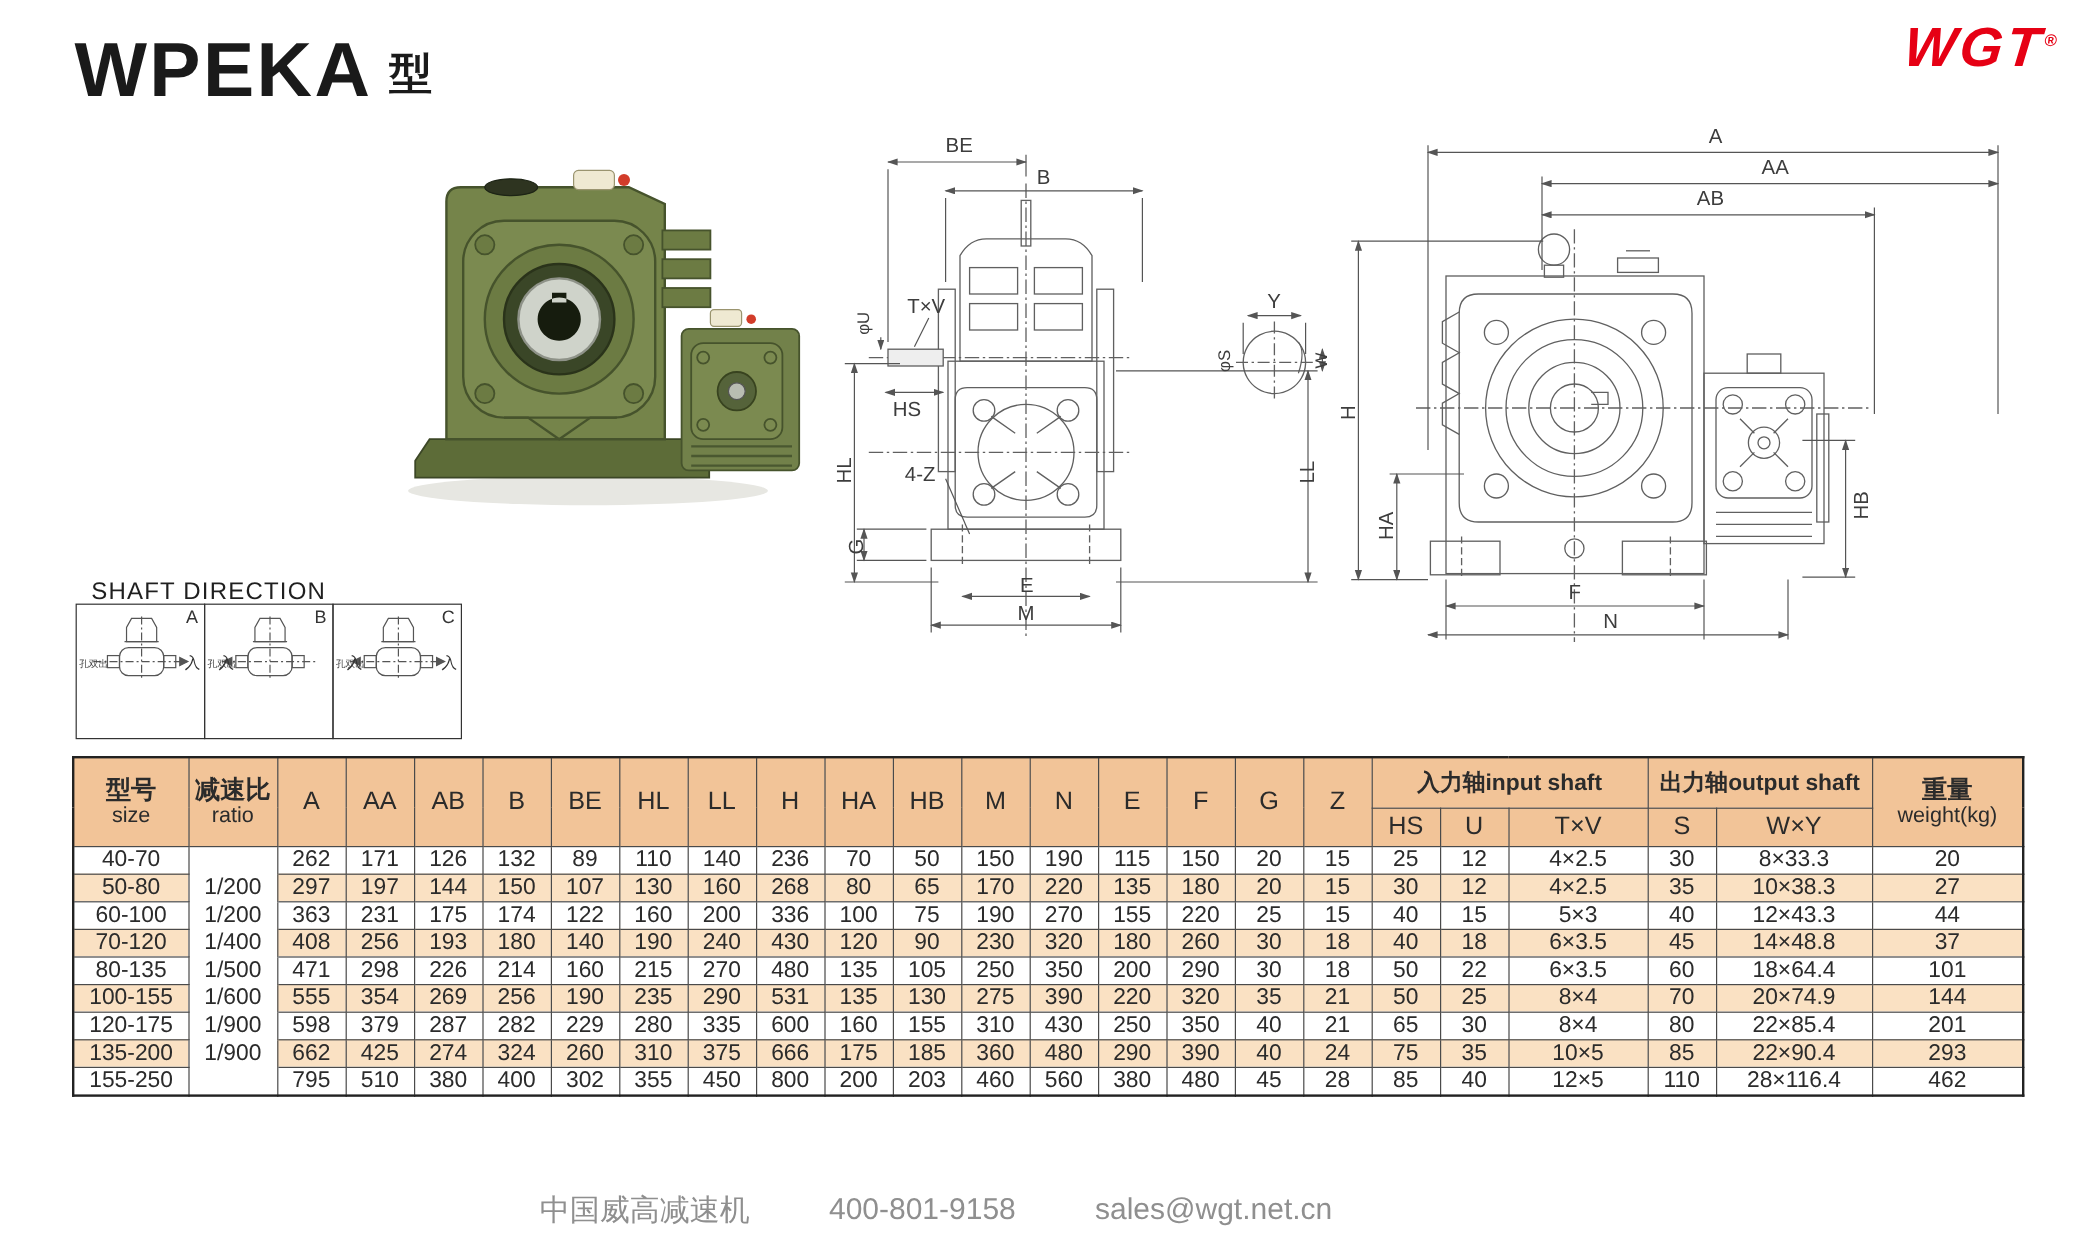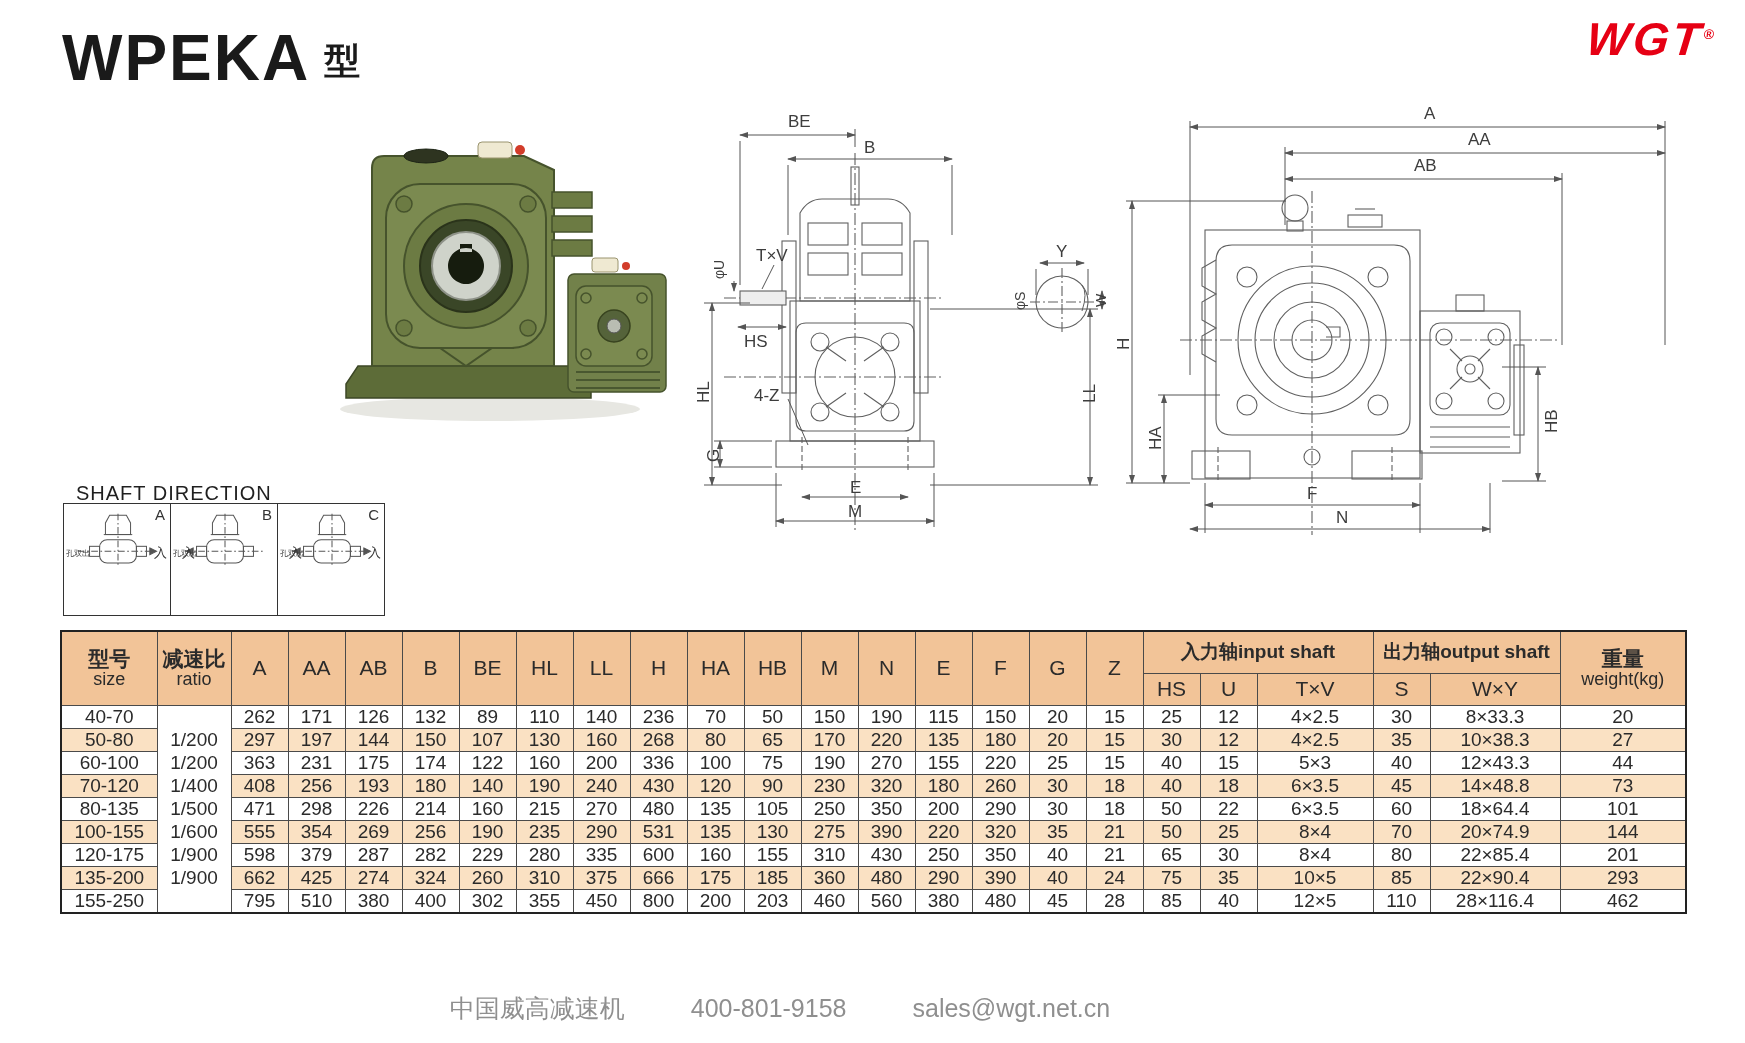--- a/index.html
+++ b/index.html
@@ -505,21 +505,21 @@
           <td class="num-cell">320</td>
           <td class="num-cell">180</td>
           <td class="num-cell">260</td>
           <td class="num-cell">30</td>
           <td class="num-cell">18</td>
           <td class="num-cell">40</td>
           <td class="num-cell">18</td>
           <td class="num-cell">6×3.5</td>
           <td class="num-cell">45</td>
           <td class="num-cell">14×48.8</td>
-          <td class="num-cell">73</td>
+          <td class="num-cell">37</td>
         </tr>
         <tr>
           <td class="size-cell">80-135</td>
           <td class="ratio-cell">1/500</td>
           <td class="num-cell">471</td>
           <td class="num-cell">298</td>
           <td class="num-cell">226</td>
           <td class="num-cell">214</td>
           <td class="num-cell">160</td>
           <td class="num-cell">215</td>

